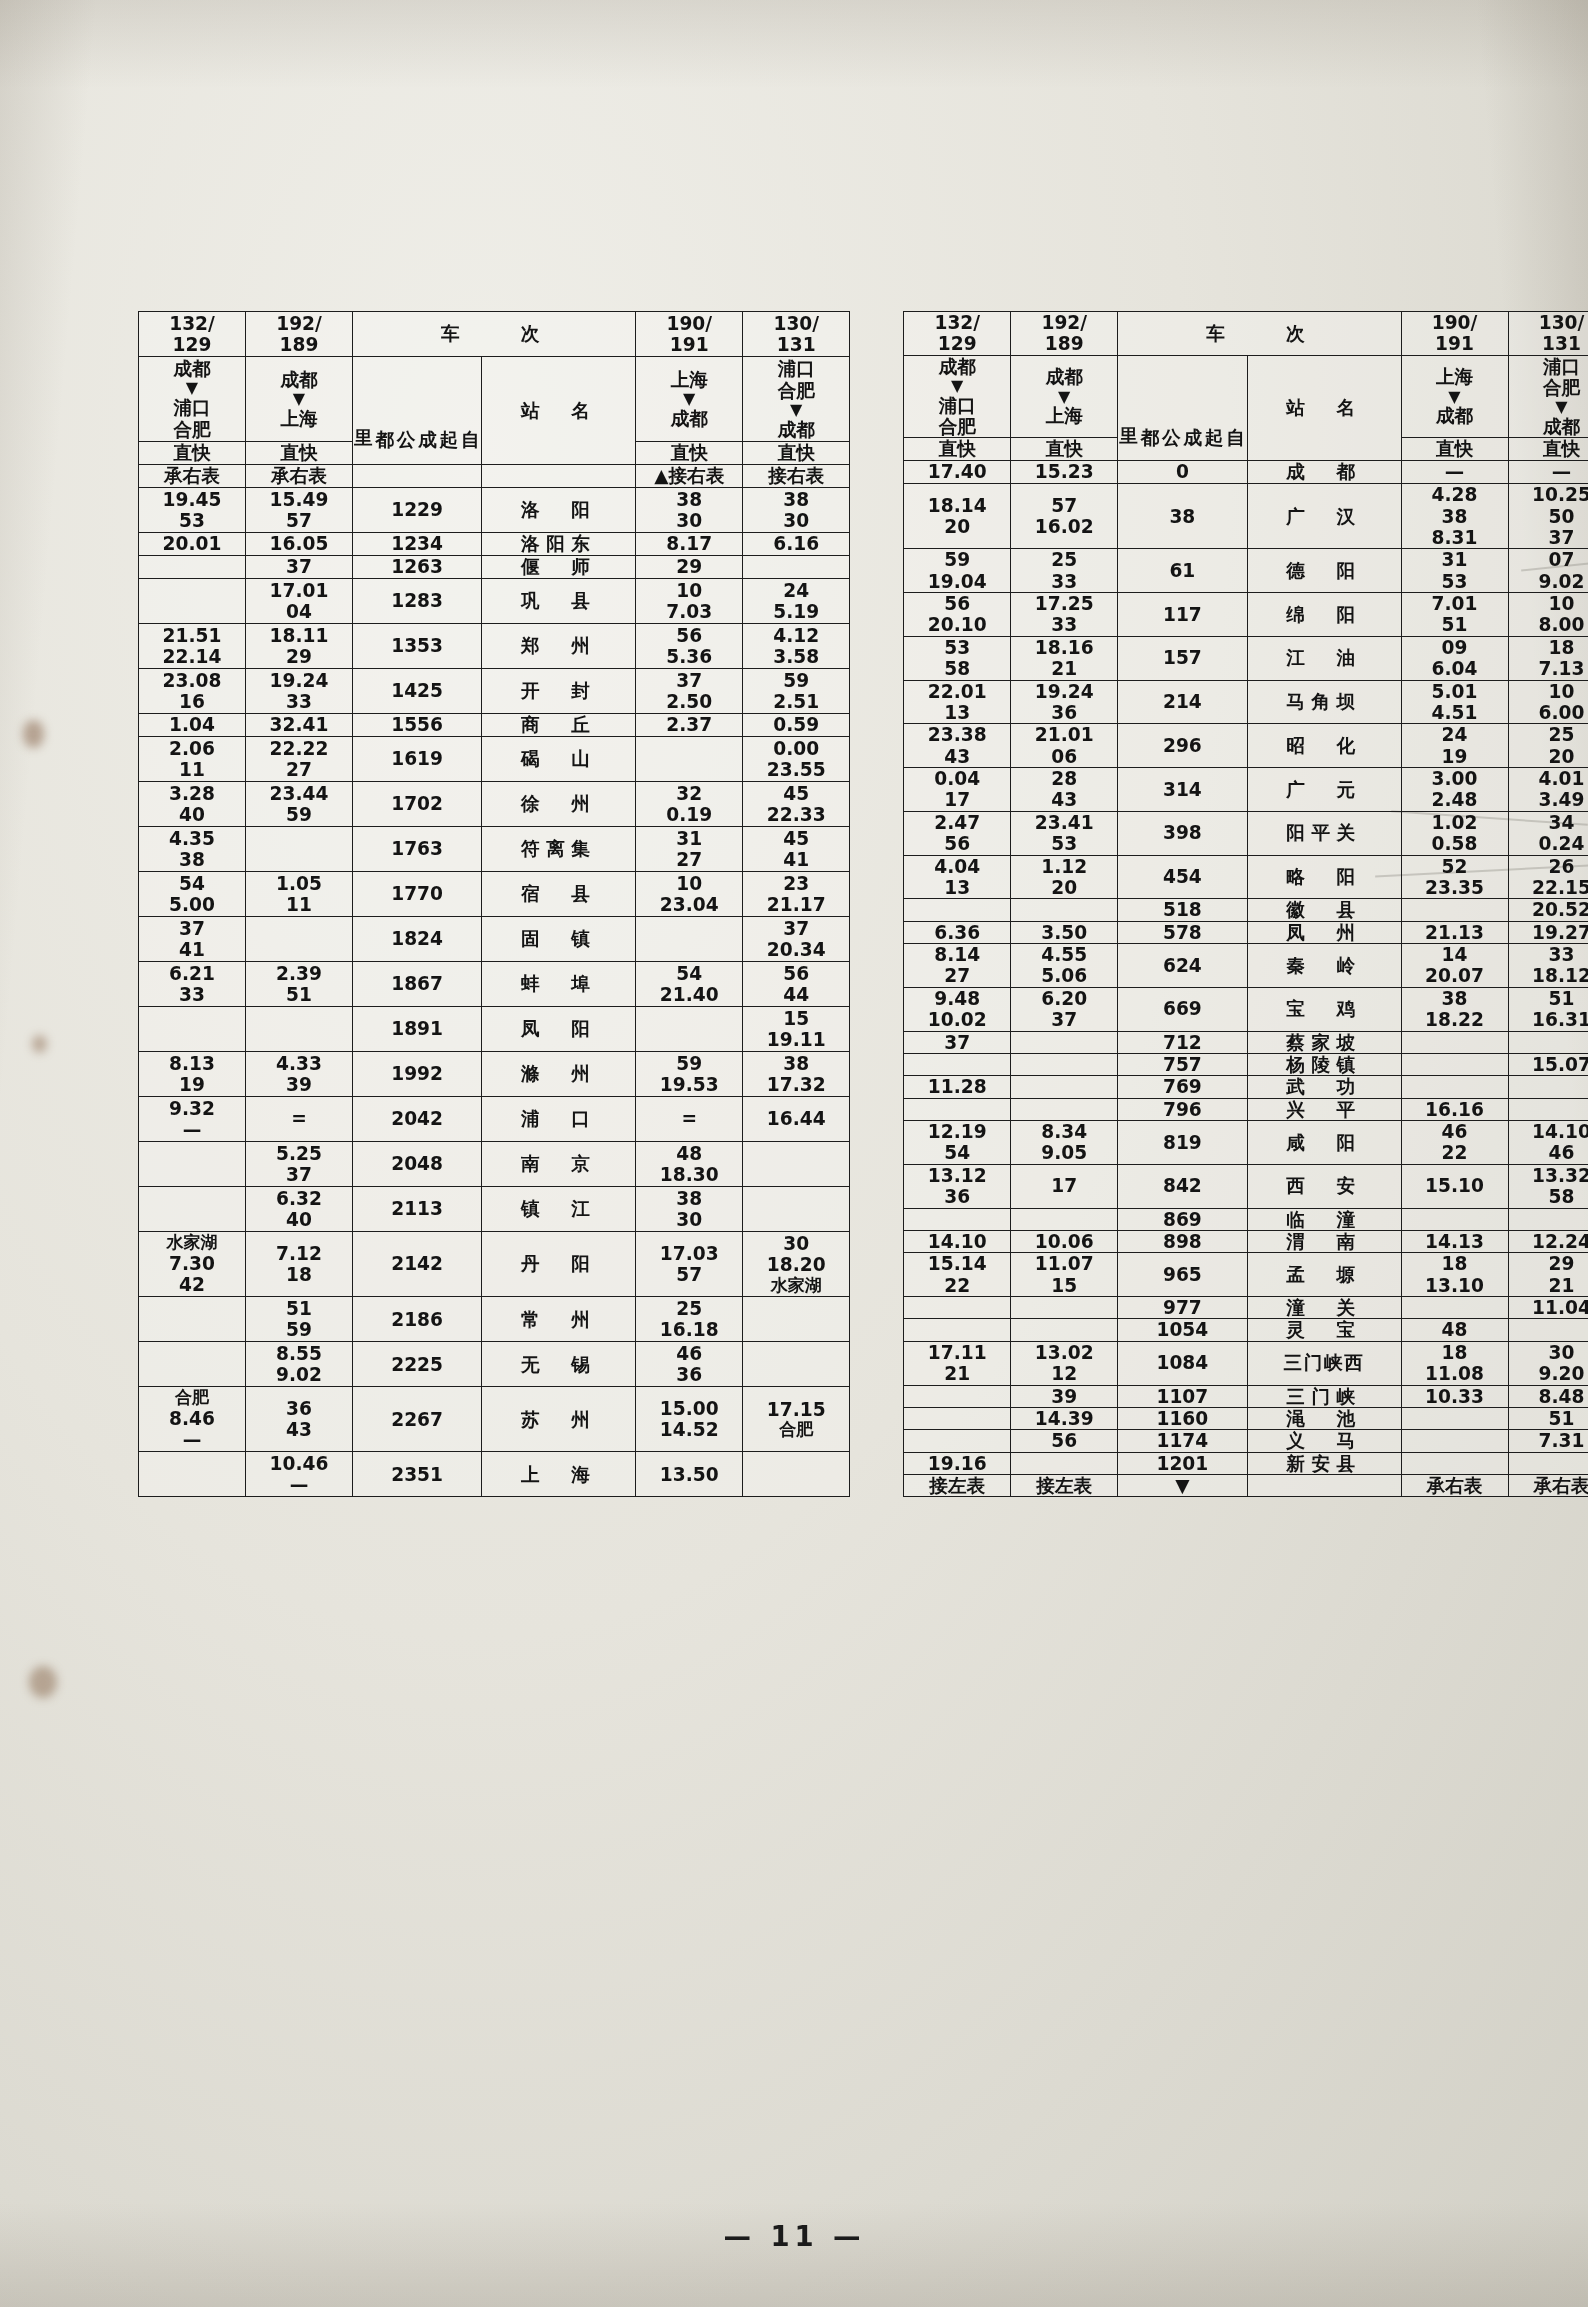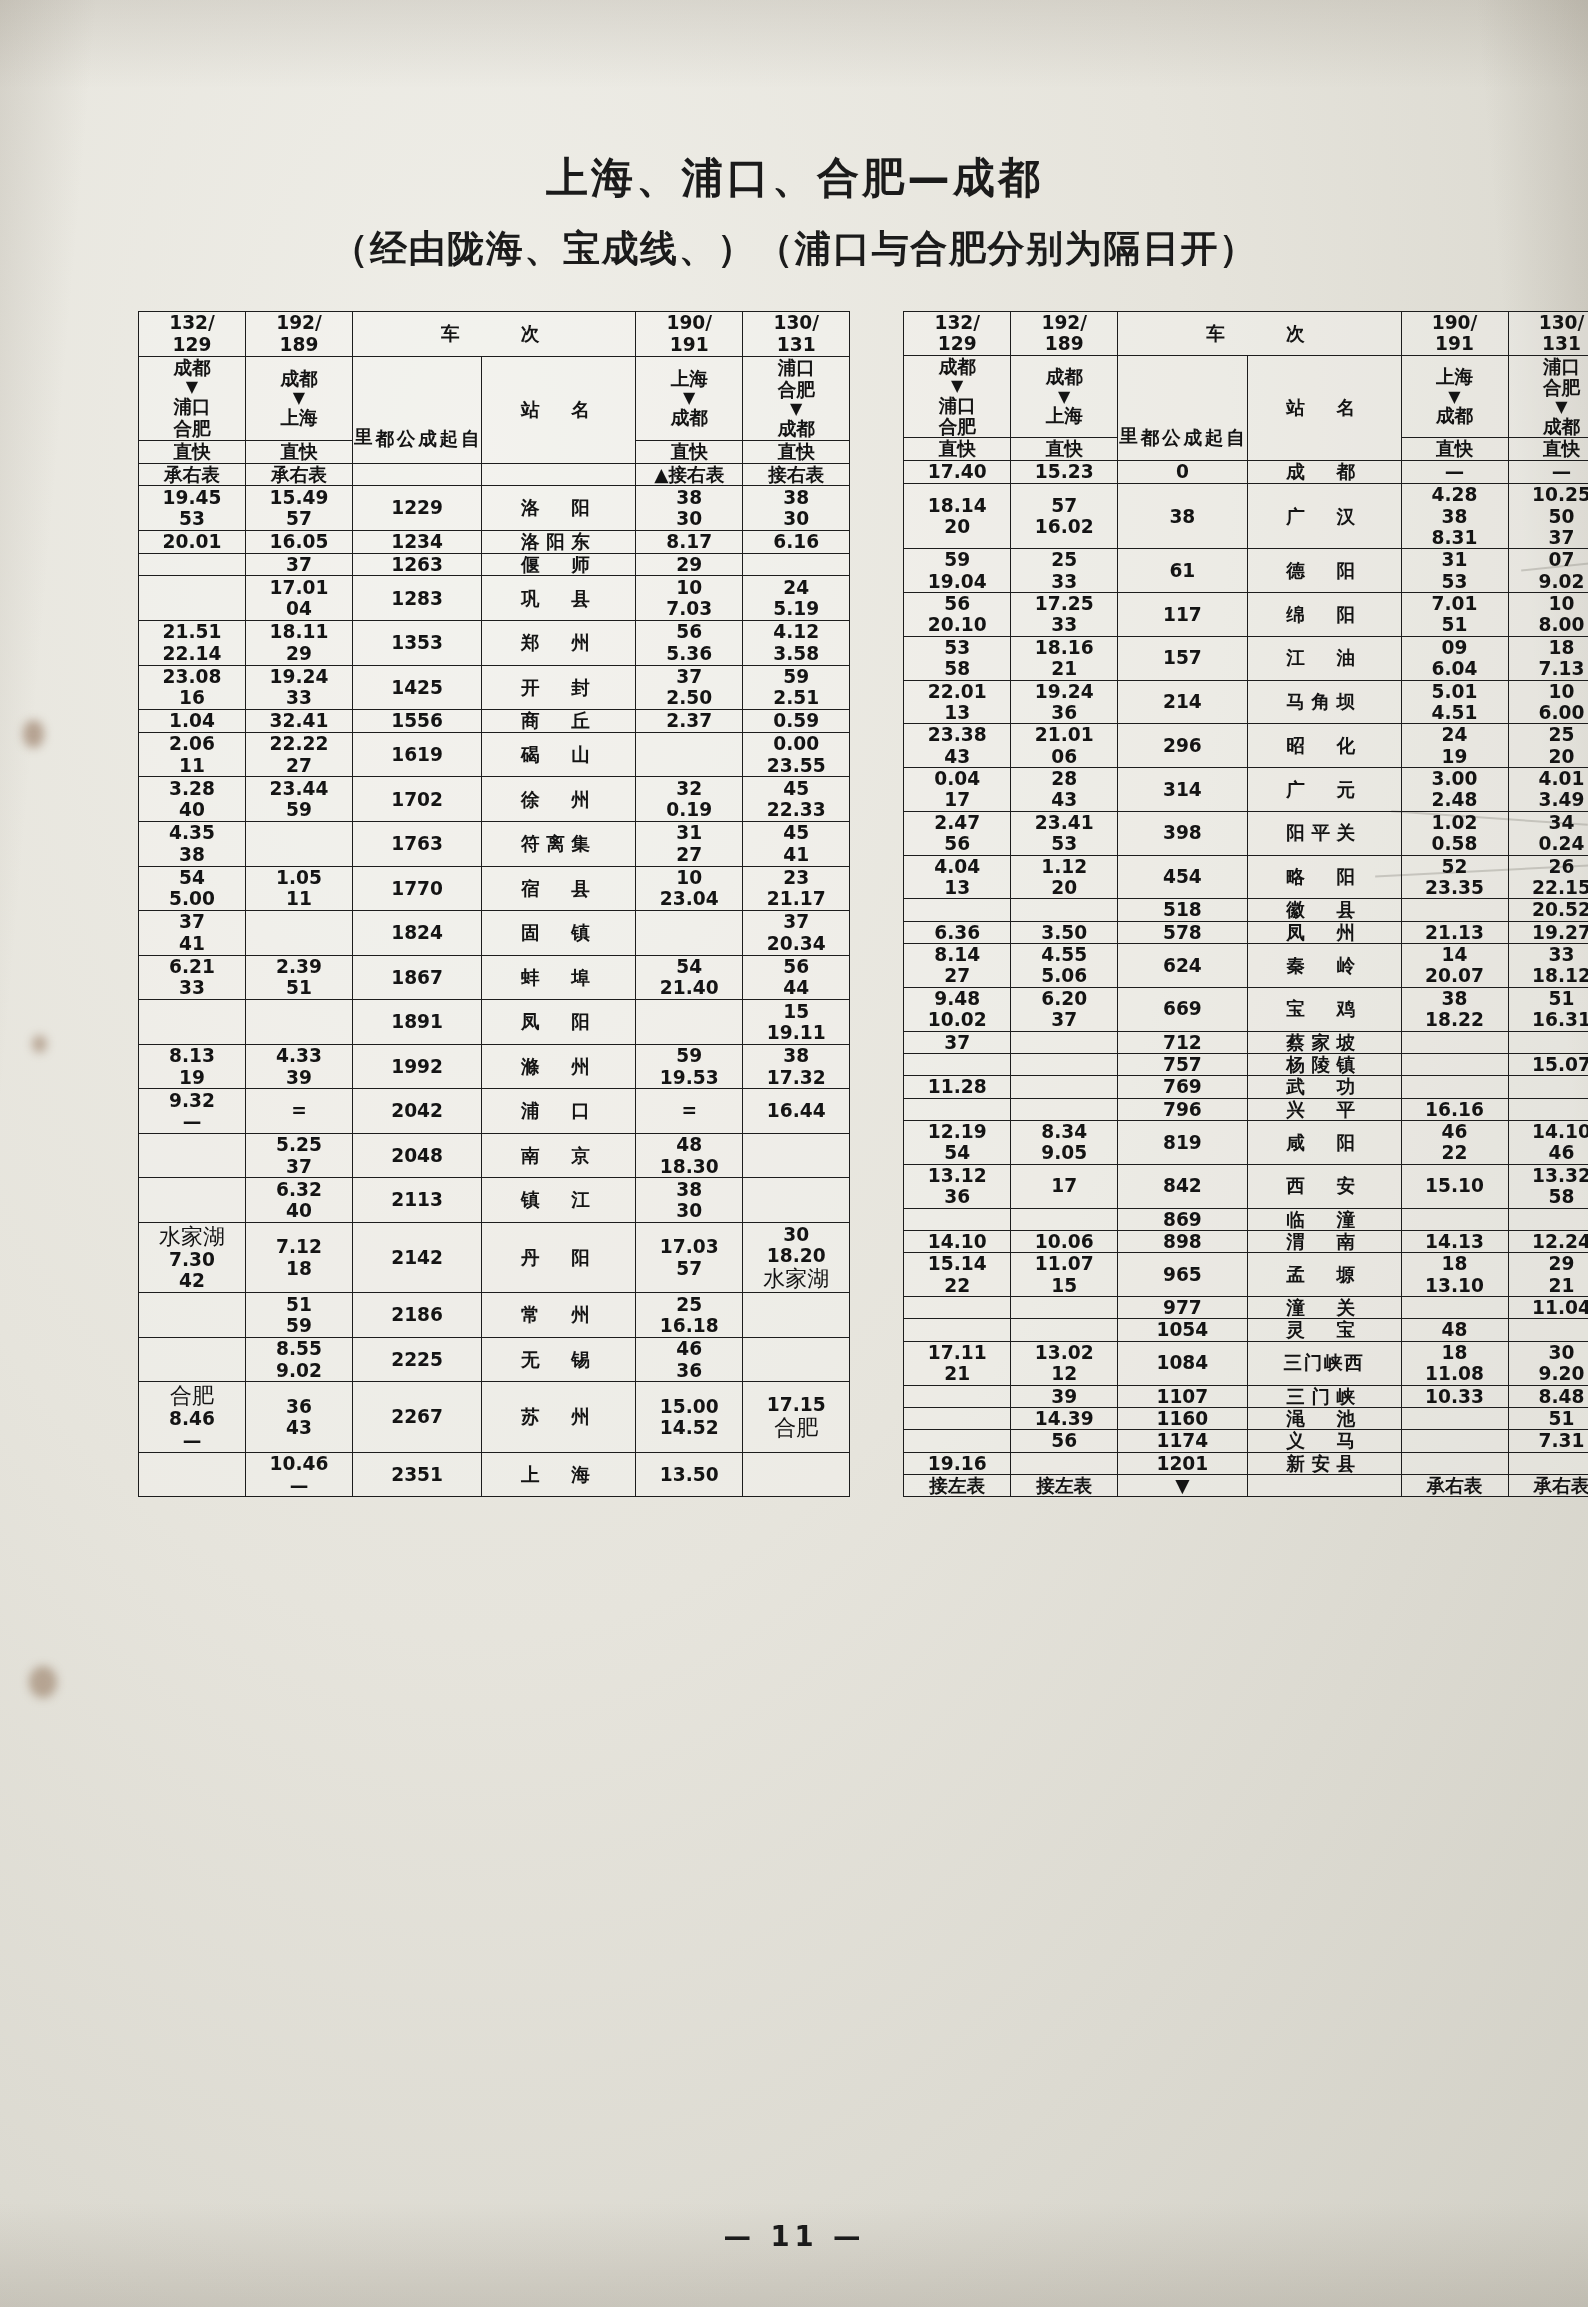--- a/index.html
+++ b/index.html
@@ -91,21 +91,21 @@
   .stcell{ font-size:22px; font-weight:bold; letter-spacing:6.5px; padding:3.2px 0 3.2px 6.5px;margin-top:36px;}
   .stcell.narrow{ letter-spacing:1.6px;}
   .vert{
     writing-mode:vertical-rl;
     text-orientation:upright;
     letter-spacing:1.6px;
     display:inline-block;
   }
   .foot{ font-size:18.6px; font-weight:bold; padding:4.9px 0;}
   .dash{ font-size:19.4px; font-weight:bold;}
-  .sub-label{ font-size:22px; font-weight:normal; display:block;}
+  .sub-label{ font-size:17px; font-weight:bold; display:block;}
 
   
   .pageno{
     position:absolute; left:0; right:0; bottom:55px;
     text-align:center;
     font-size:27.5px; font-weight:bold; color:#1b1b1b;
     letter-spacing:4.9px;
   }
   
   .crease{
@@ -119,24 +119,20 @@
 
 <div class="content">
 
   <div class="blotch" style="left:22.6px;top:720px;width:21px;height:27.5px;background:rgba(120,80,50,.45);"></div>
   <div class="blotch" style="left:32px;top:1035px;width:14.6px;height:18px;background:rgba(120,80,50,.4);"></div>
   <div class="blotch" style="left:29px;top:1666px;width:27.5px;height:32px;background:rgba(120,80,50,.42);"></div>
   <div class="crease" style="left:1521px;top:566px;width:68px;transform:rotate(-6deg);"></div>
   <div class="crease" style="left:1391px;top:817px;width:197px;transform:rotate(4deg);"></div>
   <div class="crease" style="left:1375px;top:870px;width:214px;transform:rotate(-3deg);"></div>
 
-  <div class="title-wrap">
-    <div class="title-main">上海、浦口、合肥—成都</div>
-    <div class="title-sub">（经由陇海、宝成线、）（浦口与合肥分别为隔日开）</div>
-  </div>
 
   <div class="tables">
 
     <table class="tt">
       <colgroup>
         <col style="width:107px">
           <col style="width:107px">
           <col style="width:94px">
         <col style="width:154px">
           <col style="width:107px">

